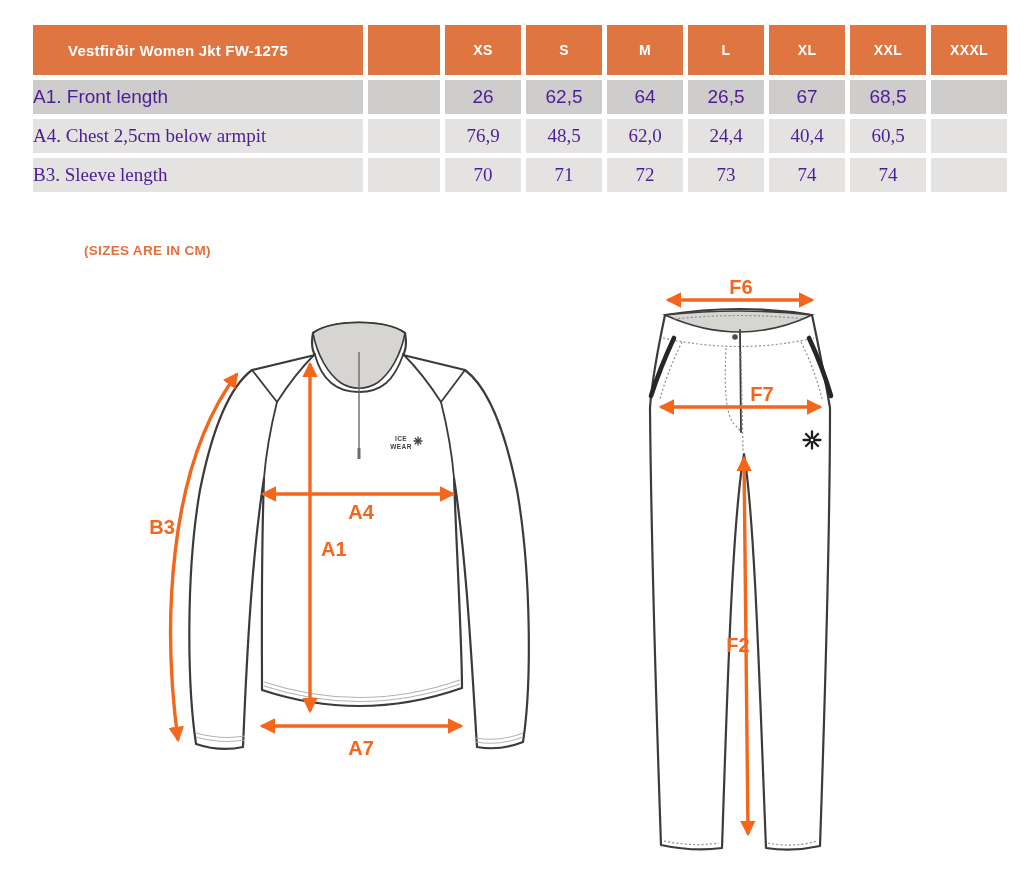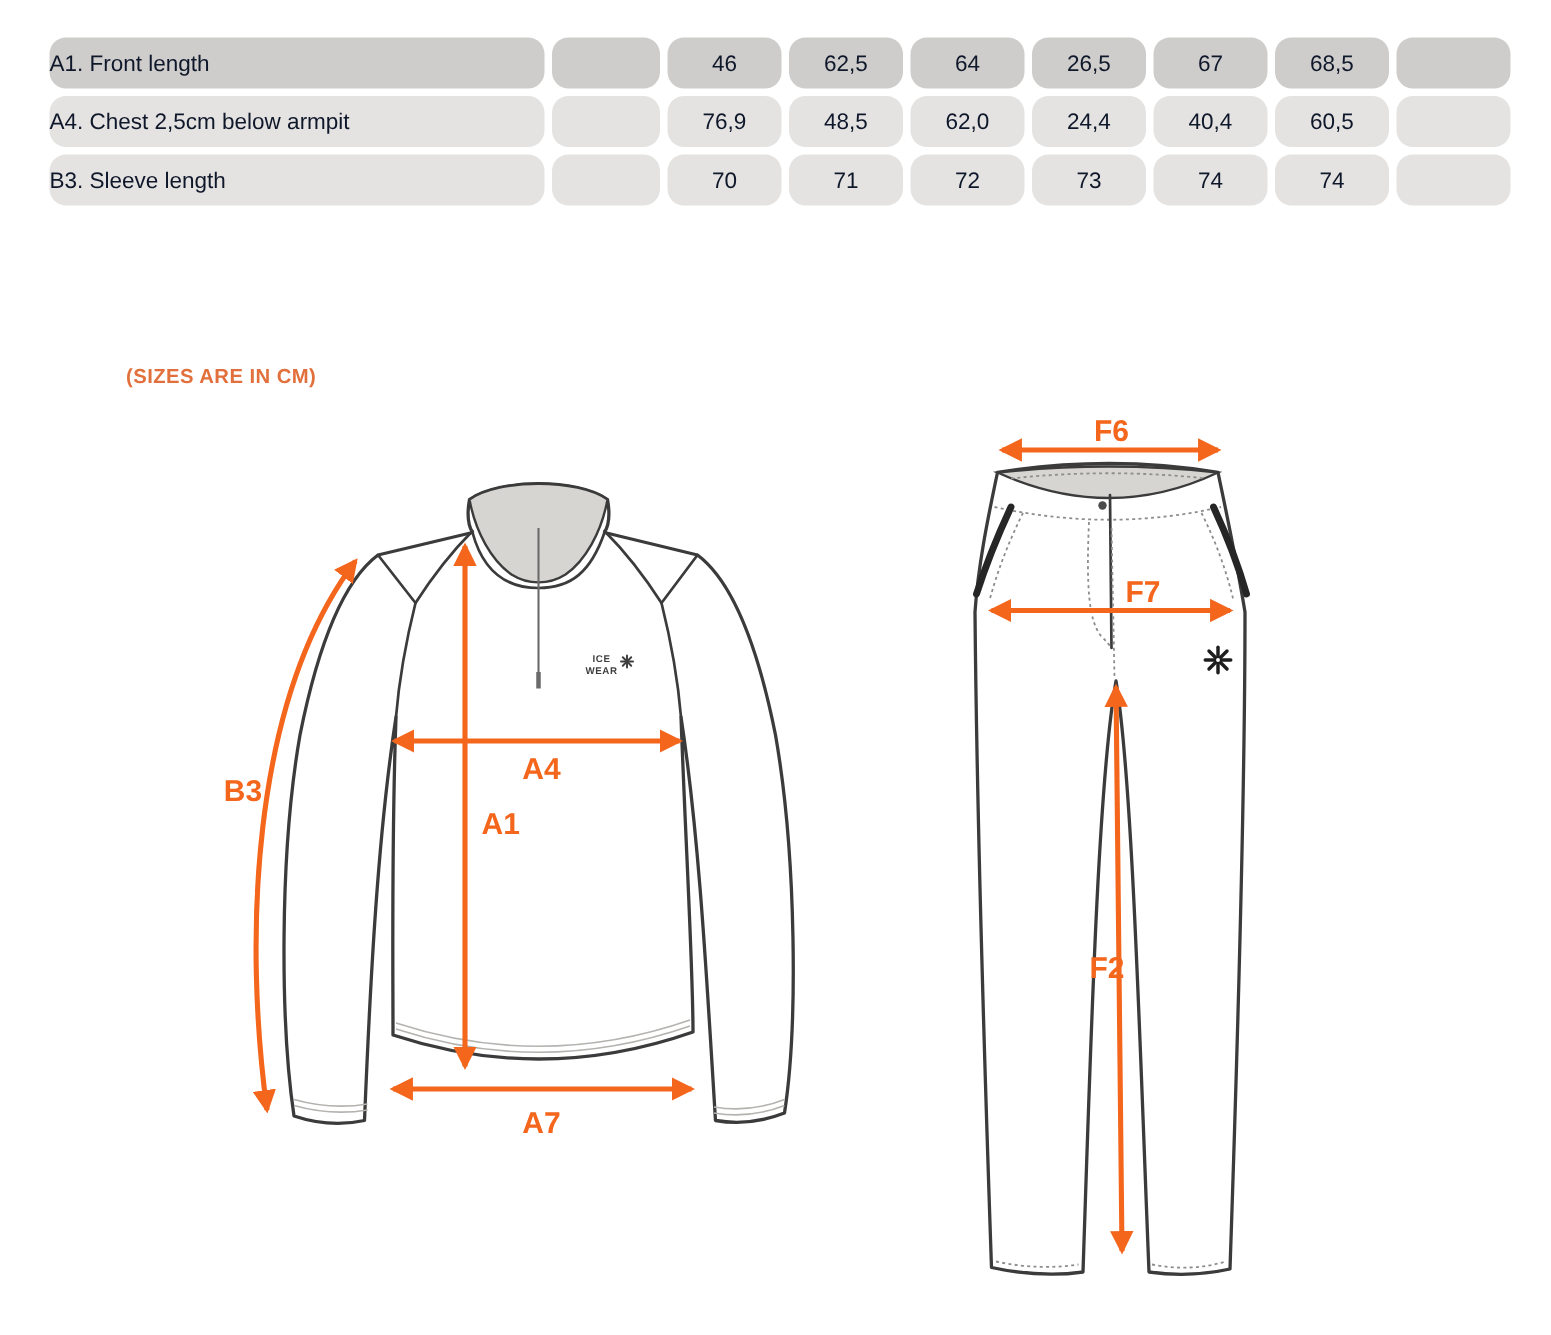--- a/index.html
+++ b/index.html
@@ -7,22 +7,22 @@
         font-family:"Liberation Sans",sans-serif;overflow:hidden;}
 
   
   table.size-table{position:absolute;left:28px;top:20px;border-collapse:separate;
                    border-spacing:5px;table-layout:fixed;}
   table.size-table th,table.size-table td{padding:0;}
   .hd{background:#DF7540;color:#ffffff;font-size:14px;font-weight:700;
       text-align:center;height:50px;letter-spacing:.4px;}
   .hd.title{text-align:left;padding-left:35px;font-size:15px;letter-spacing:.2px;}
   tr.dark td{background:#CECDCB;}
-  tr.light td{background:#E4E3E1;}
-  td{height:34px;font-size:15px;color:#0f172a;text-align:center;border-radius:11px;}
+  tr.light td{background:#E4E3E1;font-family:Liberation Serif, serif;}
+  td{height:34px;font-size:19px;color:#4c1d95;text-align:center;}
   td.lab{text-align:left;padding-left:35px;}
 
   .note{position:absolute;left:84px;top:243px;color:#E2703C;font-size:13.5px;
         font-weight:700;letter-spacing:.3px;}
 
   
   svg.diagrams{position:absolute;left:0;top:270px;}
   .outl{fill:#ffffff;stroke:#3b3b3b;stroke-width:2.2;stroke-linejoin:round;}
   .grayfill{fill:#d7d5d1;stroke:#3b3b3b;stroke-width:1.6;}
   .seam{fill:none;stroke:#3b3b3b;stroke-width:1.8;stroke-linejoin:round;stroke-linecap:round;}
@@ -47,24 +47,35 @@
         <col style="width:72px">
       <col style="width:76px">
         <col style="width:76px">
         <col style="width:76px">
       <col style="width:76px">
         <col style="width:76px">
         <col style="width:76px">
         <col style="width:76px">
     </colgroup>
     <tbody>
+        <tr>
+      <th class="hd title">Vestfirðir Women Jkt FW-1275</th>
+      <th class="hd"></th>
+      <th class="hd">XS</th>
+      <th class="hd">S</th>
+      <th class="hd">M</th>
+      <th class="hd">L</th>
+      <th class="hd">XL</th>
+      <th class="hd">XXL</th>
+      <th class="hd">XXXL</th>
+    </tr>
     <tr class="dark">
       <td class="lab">A1. Front length</td>
       <td></td>
-      <td class="val">46</td>
+      <td class="val">26</td>
       <td class="val">62,5</td>
       <td class="val">64</td>
       <td class="val">26,5</td>
       <td class="val">67</td>
       <td class="val">68,5</td>
       <td class="val"></td>
     </tr>
     <tr class="light">
       <td class="lab">A4. Chest 2,5cm below armpit</td>
       <td></td>

